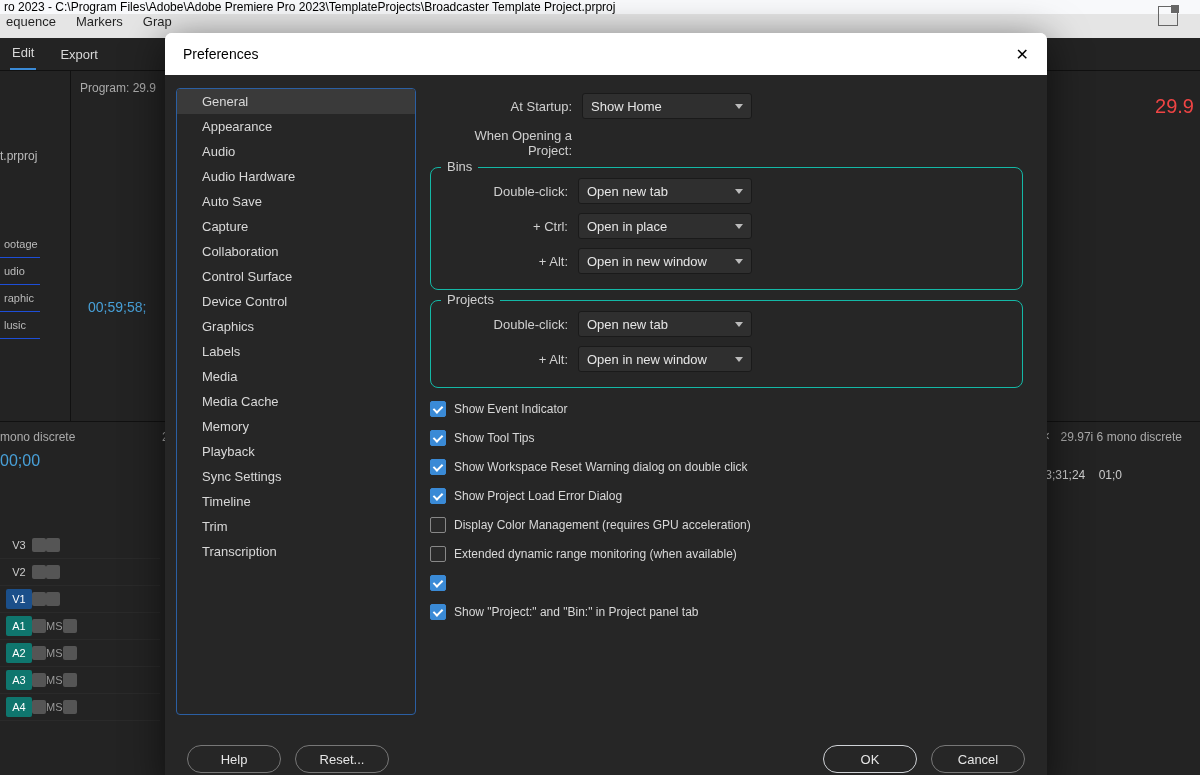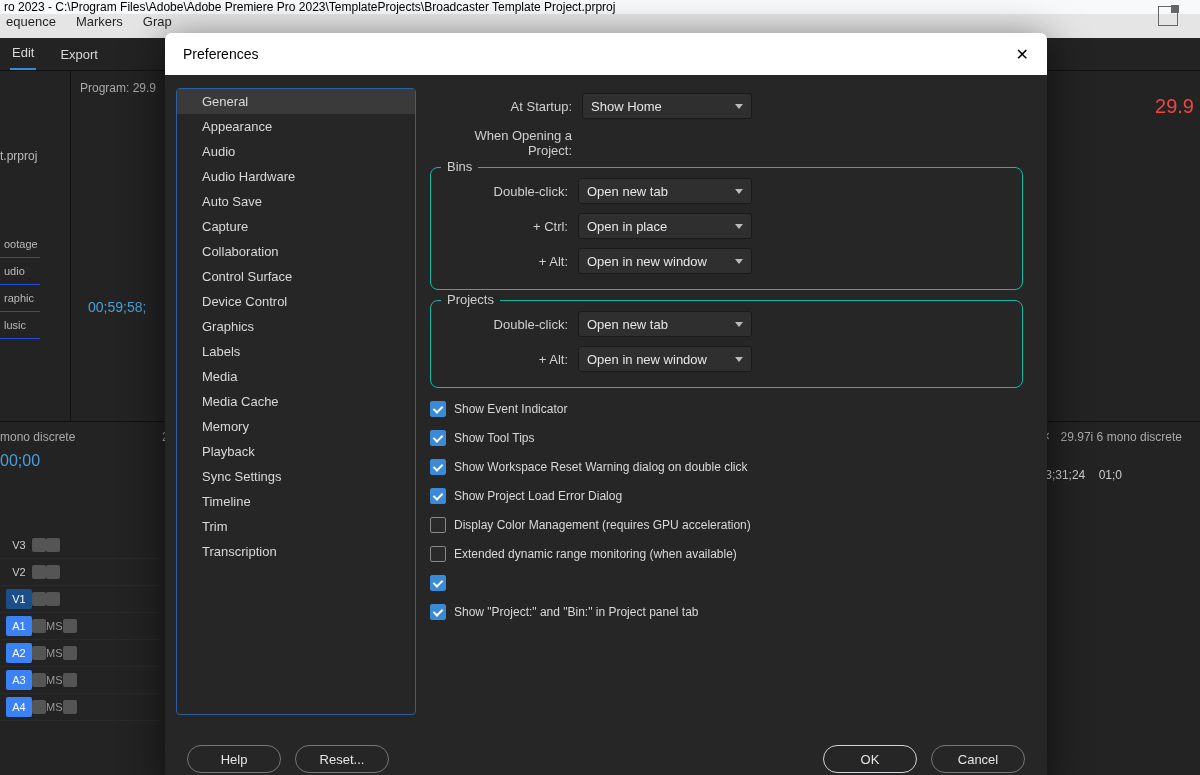--- a/index.html
+++ b/index.html
@@ -19,21 +19,21 @@
   .bg .panel-r .zoom{color:#ef4444;font-size:20px;margin-top:24px}
   .bg .timeline{position:absolute;left:0;right:0;top:350px;bottom:0;background:#232323;border-top:1px solid #111}
   .bg .timeline .tl-head{position:absolute;left:0;top:8px;color:#aaa;font-size:12px}
   .bg .timeline .tl-head2{position:absolute;right:18px;top:8px;color:#aaa;font-size:12px}
   .bg .timeline .tl-close{position:absolute;right:150px;top:6px;color:#ccc;font-size:14px}
   .bg .timeline .tl-tc{position:absolute;left:0;top:30px;color:#48a0d8;font-size:16px}
   .bg .timeline .tl-tc2{position:absolute;right:78px;top:46px;color:#ccc;font-size:12px}
   .bg .timeline .tracks{position:absolute;left:0;top:110px;bottom:8px;width:160px}
   .trk{height:26px;display:flex;align-items:center;padding:0 6px;border-bottom:1px solid #2a2a2a}
   .trk .lbl{width:26px;height:20px;display:flex;align-items:center;justify-content:center;color:#ccc;font-size:11px;border-radius:2px}
-  .trk .lbl.audio{background:#3b82f6;color:#fff}
+  .trk .lbl.audio{background:#0f766e;color:#fff}
   .trk .lbl.v1{background:#1b4f8a;color:#fff}
   .bg .sidebar-items{position:absolute;left:0;top:160px;width:40px}
   .bg .sidebar-items .sitem{height:26px;color:#bbb;font-size:11px;padding:0 4px;display:flex;align-items:center;border-bottom:1px solid #1d4ed8}
   .bg .proj-lbl{position:absolute;left:0;top:78px;color:#bbb;font-size:12px}
 
   
   .dlg{position:absolute;left:165px;top:-38px;width:882px;height:752px;background:#fff;border-radius:7px;box-shadow:0 8px 40px rgba(0,0,0,.6);overflow:hidden}
   .dlg-titlebar{height:42px;background:#fff;color:#000;display:flex;align-items:center;justify-content:space-between;padding:0 18px;border-bottom:1px solid #ccc}
   .dlg-title{font-size:14px}
   .dlg-close{font-size:16px;cursor:pointer;font-family:Arial}

